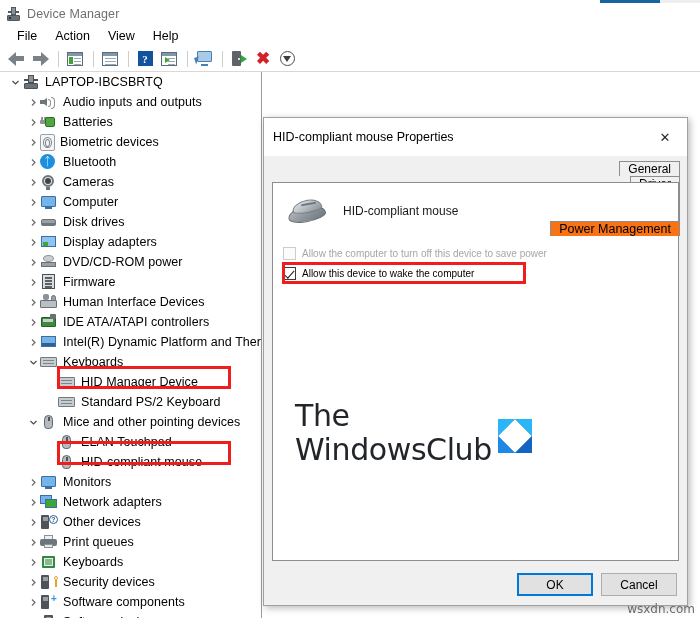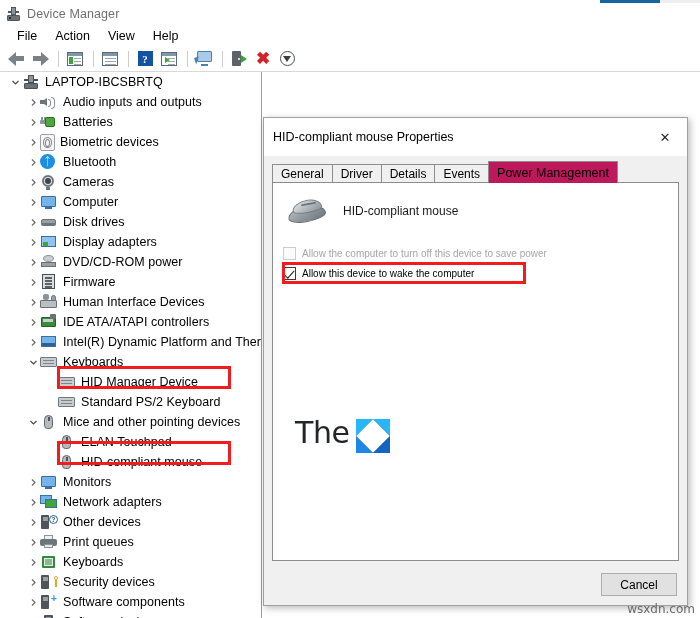--- a/index.html
+++ b/index.html
@@ -391,34 +391,34 @@
   }
 
   #dlg-body {
     position: absolute; left: 0; top: 38px; right: 0; bottom: 0;
     background: #f0f0f0;
   }
 
   
   #tabstrip {
     position: absolute; left: 8px; top: 5px; right: 8px; height: 22px;
-    display: flex; align-items: flex-end;
+    display: flex; align-items: flex-end; flex-direction: column;
   }
   .tab {
     height: 19px; padding: 0 8px;
     display: flex; align-items: center;
     font-size: 12px; color: #000;
     background: #f0f0f0;
     border: 1px solid #8d8d8d;
     border-bottom: none;
     margin-right: -1px;
     box-sizing: border-box;
   }
   .tab.active {
-    background: #be185d; height: 22px; font-size: 12.5px;
+    background: #f97316; height: 22px; font-size: 12.5px;
     position: relative; z-index: 3;
     border-color: #8d8d8d;
   }
 
   #tabpanel {
     position: absolute; left: 8px; top: 26px; right: 8px; bottom: 44px;
     background: #ffffff;
     border: 1px solid #8d8d8d;
     box-sizing: border-box;
   }
@@ -1019,29 +1019,31 @@
             <span class="check"></span>
           </span>
         <span>Allow this device to wake the computer</span>
       </label>
 
       <div class="redbox" style="left:9px; top:79px; width:244px; height:22px;"></div>
 
       <div id="twc-logo">
         <div>
           <div class="txt">The</div>
+          <div class="txt">WindowsClub</div>
         </div>
         <div class="mark">
           <span class="t2"></span>
             <span class="t3"></span>
             <span class="t4"></span>
             <span class="t1"></span>
         </div>
       </div>
     </div>
 
     <div id="dlg-buttons">
+      <div class="dlgbtn default">OK</div>
       <div class="dlgbtn">Cancel</div>
     </div>
   </div>
 </div>
 
 <div id="watermark">wsxdn.com</div>
 
 </body></html>

